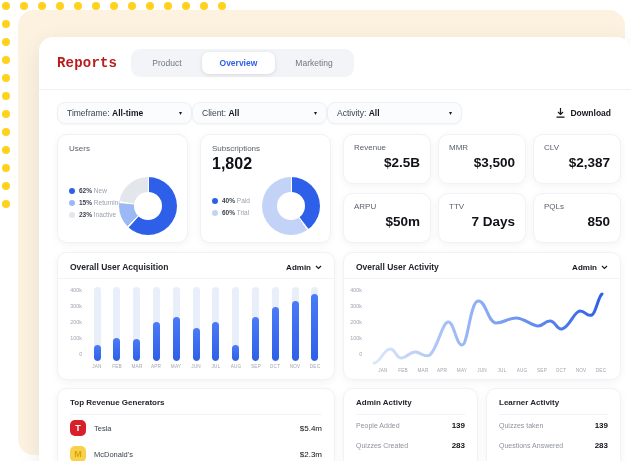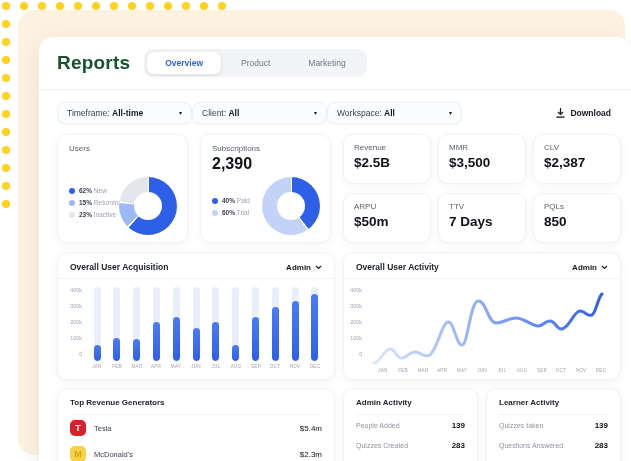--- a/index.html
+++ b/index.html
@@ -15,21 +15,21 @@
     background:#FCF2DF;border-radius:16px;
   }
   .card{
     position:absolute;left:39px;top:37px;width:592px;height:450px;
     background:#ffffff;border-radius:14px;
     box-shadow:0 6px 24px rgba(16,24,40,.08);
     overflow:hidden;
   }
   
   .hdr{display:flex;align-items:center;gap:14px;padding:12px 18px 8px 18px;}
-  .title{font-size:19px;font-weight:bold;color:#14532d;letter-spacing:.2px;}
+  .title{font-size:14px;font-weight:bold;color:#b91c1c;letter-spacing:.2px;font-family:Liberation Mono, monospace;}
   .tabs{display:flex;align-items:center;background:#f3f4f7;border-radius:9px;padding:3px;gap:2px;}
   .tab{font-size:8.5px;color:#707680;padding:6px 18px;border-radius:7px;cursor:pointer;white-space:nowrap;}
   .tab.active{background:#ffffff;color:#2e5fe8;font-weight:bold;box-shadow:0 1px 4px rgba(16,24,40,.12);}
   .hr{height:1px;background:#f0f1f4;margin:4px 0 0 0;}
   
   .filters{display:flex;align-items:center;padding:12px 20px 10px 18px;}
   .pill{
     display:flex;align-items:center;justify-content:space-between;
     width:135px;height:22px;padding:0 9px;box-sizing:border-box;
     background:#fbfcfd;border:1px solid #eef0f4;border-radius:8px;
@@ -51,21 +51,21 @@
   .kpi-value{font-size:16px;font-weight:bold;color:#101218;margin-top:2px;}
   .legend{position:absolute;left:11px;top:52px;display:flex;flex-direction:column;gap:5px;}
   .leg-item{display:flex;align-items:center;gap:4px;}
   .leg-dot{width:6px;height:6px;border-radius:3px;}
   .leg-txt{font-size:6.5px;color:#9aa0ab;}
   .leg-txt b{color:#3c4250;}
   .donut{position:absolute;right:10px;top:42px;width:58px;height:58px;border-radius:50%;}
   .donut::after{content:"";position:absolute;inset:15px;background:#fff;border-radius:50%;}
   .small-grid{display:grid;grid-template-columns:88px 88px 88px;grid-auto-rows:50px;gap:9px 7px;}
   .small-kpi{padding:8px 10px;}
-  .small-kpi .kpi-value{font-size:13.5px;margin-top:3px;}
+  .small-kpi .kpi-value{font-size:13.5px;margin-top:3px;text-align:right;}
   
   .charts-row{display:flex;gap:8px;padding:9px 10px 0 18px;}
   .chart-card{width:278px;height:128px;padding:0;}
   .chart-hd{display:flex;align-items:center;justify-content:space-between;padding:9px 12px 6px 12px;border-bottom:1px solid #f2f3f6;}
   .chart-title{font-size:8.5px;font-weight:bold;color:#23262e;}
   .admin-sel{display:flex;align-items:center;gap:4px;cursor:pointer;}
   .admin-sel span{font-size:8px;font-weight:bold;color:#16181f;}
   .plot{display:flex;padding:6px 8px 0 8px;}
   .yaxis{display:flex;flex-direction:column;justify-content:space-between;height:70px;margin-top:2px;width:20px;align-items:flex-end;padding-right:4px;box-sizing:border-box;}
   .ytick{font-size:6px;color:#a0a5af;transform:scale(.9);transform-origin:right;}
@@ -120,38 +120,38 @@
     <div class="dot" style="left: 2px; top: 200px;"></div>
   </div>
 
 <div class="cream-panel"></div>
 
 <div class="card">
 
   <div class="hdr">
     <div class="title">Reports</div>
     <div class="tabs">
+      <div class="tab">Product</div>
       <div class="tab active">Overview</div>
-      <div class="tab">Product</div>
       <div class="tab">Marketing</div>
     </div>
   </div>
   <div class="hr"></div>
 
   <div class="filters">
     <div class="pill">
       <div class="lab"><span>Timeframe:</span> <b>All-time</b></div>
       <div class="caret">▾</div>
     </div>
     <div class="pill">
       <div class="lab"><span>Client:</span> <b>All</b></div>
       <div class="caret">▾</div>
     </div>
     <div class="pill">
-      <div class="lab"><span>Workspace:</span> <b>All</b></div>
+      <div class="lab"><span>Activity:</span> <b>All</b></div>
       <div class="caret">▾</div>
     </div>
     <div class="download">
       <svg width="9" height="10" viewBox="0 0 9 10">
           <path d="M4.5 0v6M2 4l2.5 2.5L7 4" stroke="#16181f" stroke-width="1.2" fill="none"></path>
           <rect x="0.5" y="8.5" width="8" height="1.3" fill="#16181f"></rect>
         </svg>
       <span>Download</span>
     </div>
   </div>
@@ -171,21 +171,21 @@
         <div class="leg-item">
             <span class="leg-dot" style="background: rgb(227, 230, 235);"></span>
             <span class="leg-txt"><b>23%</b> <span>Inactive</span></span>
           </div>
       </div>
       <div class="donut" id="donut-users" style="background: conic-gradient(rgb(255, 255, 255) 0%, rgb(255, 255, 255) 0.7%, rgb(46, 95, 232) 0.7%, rgb(46, 95, 232) 61.3%, rgb(255, 255, 255) 62%, rgb(255, 255, 255) 62.7%, rgb(157, 185, 245) 62.7%, rgb(157, 185, 245) 76.3%, rgb(255, 255, 255) 77%, rgb(255, 255, 255) 77.7%, rgb(227, 230, 235) 77.7%, rgb(227, 230, 235) 99.3%);"></div>
     </div>
 
     <div class="panel big-kpi">
       <div class="kpi-label">Subscriptions</div>
-      <div class="kpi-value">2,390</div>
+      <div class="kpi-value">1,802</div>
       <div class="legend" style="top:62px">
         <div class="leg-item">
             <span class="leg-dot" style="background: rgb(46, 95, 232);"></span>
             <span class="leg-txt"><b>40%</b> <span>Paid</span></span>
           </div>
         <div class="leg-item">
             <span class="leg-dot" style="background: rgb(195, 211, 248);"></span>
             <span class="leg-txt"><b>60%</b> <span>Trial</span></span>
           </div>
       </div>

